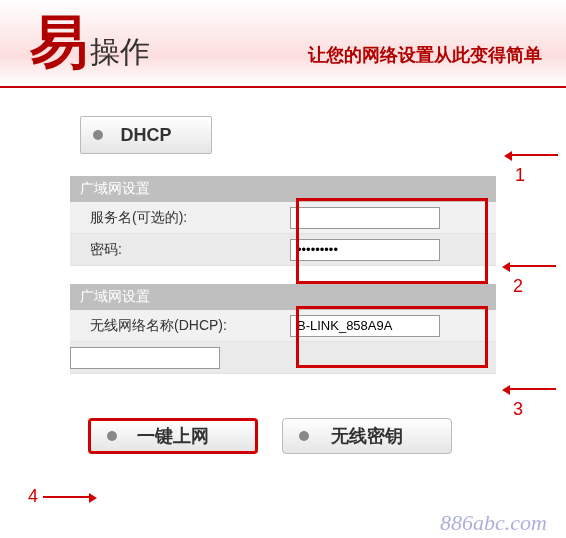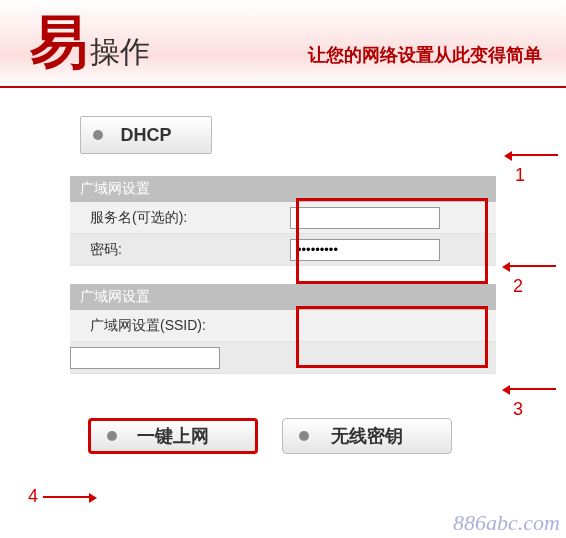--- a/index.html
+++ b/index.html
@@ -68,21 +68,21 @@
   }
   .callout.left .arrow::before {
     left: auto; right: -6px;
     border-right: none; border-left: 8px solid #d00000;
   }
   .c1 { top: 144px; left: 510px; }
   .c2 { top: 255px; left: 508px; }
   .c3 { top: 378px; left: 508px; }
   .c4 { top: 486px; left: 28px; }
   .watermark {
-    position: absolute; right: 6px; bottom: 2px;
+    position: absolute; right: 19px; bottom: 2px;
     font-size: 22px; font-style: italic; font-family: Georgia, serif;
     color: rgba(70,80,170,0.45); pointer-events: none;
   }
   .container { position: relative; width: 566px; height: 538px; }
 </style>
 </head>
 <body>
 
 <div class="container">
 
@@ -109,21 +109,22 @@
     </div>
     <div class="field">
       <div class="field-label">密码:</div>
       <div class="field-input"><input type="text" value="•••••••••" style=""></div>
     </div>
   </div>
 
   <div class="section wifi-highlight" style="margin-top:18px">
     <div class="section-title">广域网设置</div>
     <div class="field">
-      <div class="field-label">广域网设置(SSID):</div>
+      <div class="field-label">无线网络名称(DHCP):</div>
+      <div class="field-input"><input type="text" value="B-LINK_858A9A" style=""></div>
     </div>
     <div class="field">
       <div class="field-input"><input type="text" value="" style=""></div>
     </div>
   </div>
 
   <div class="action-row">
     <div class="btn highlight">
       <span class="dot"></span>
       <span>一键上网</span>

